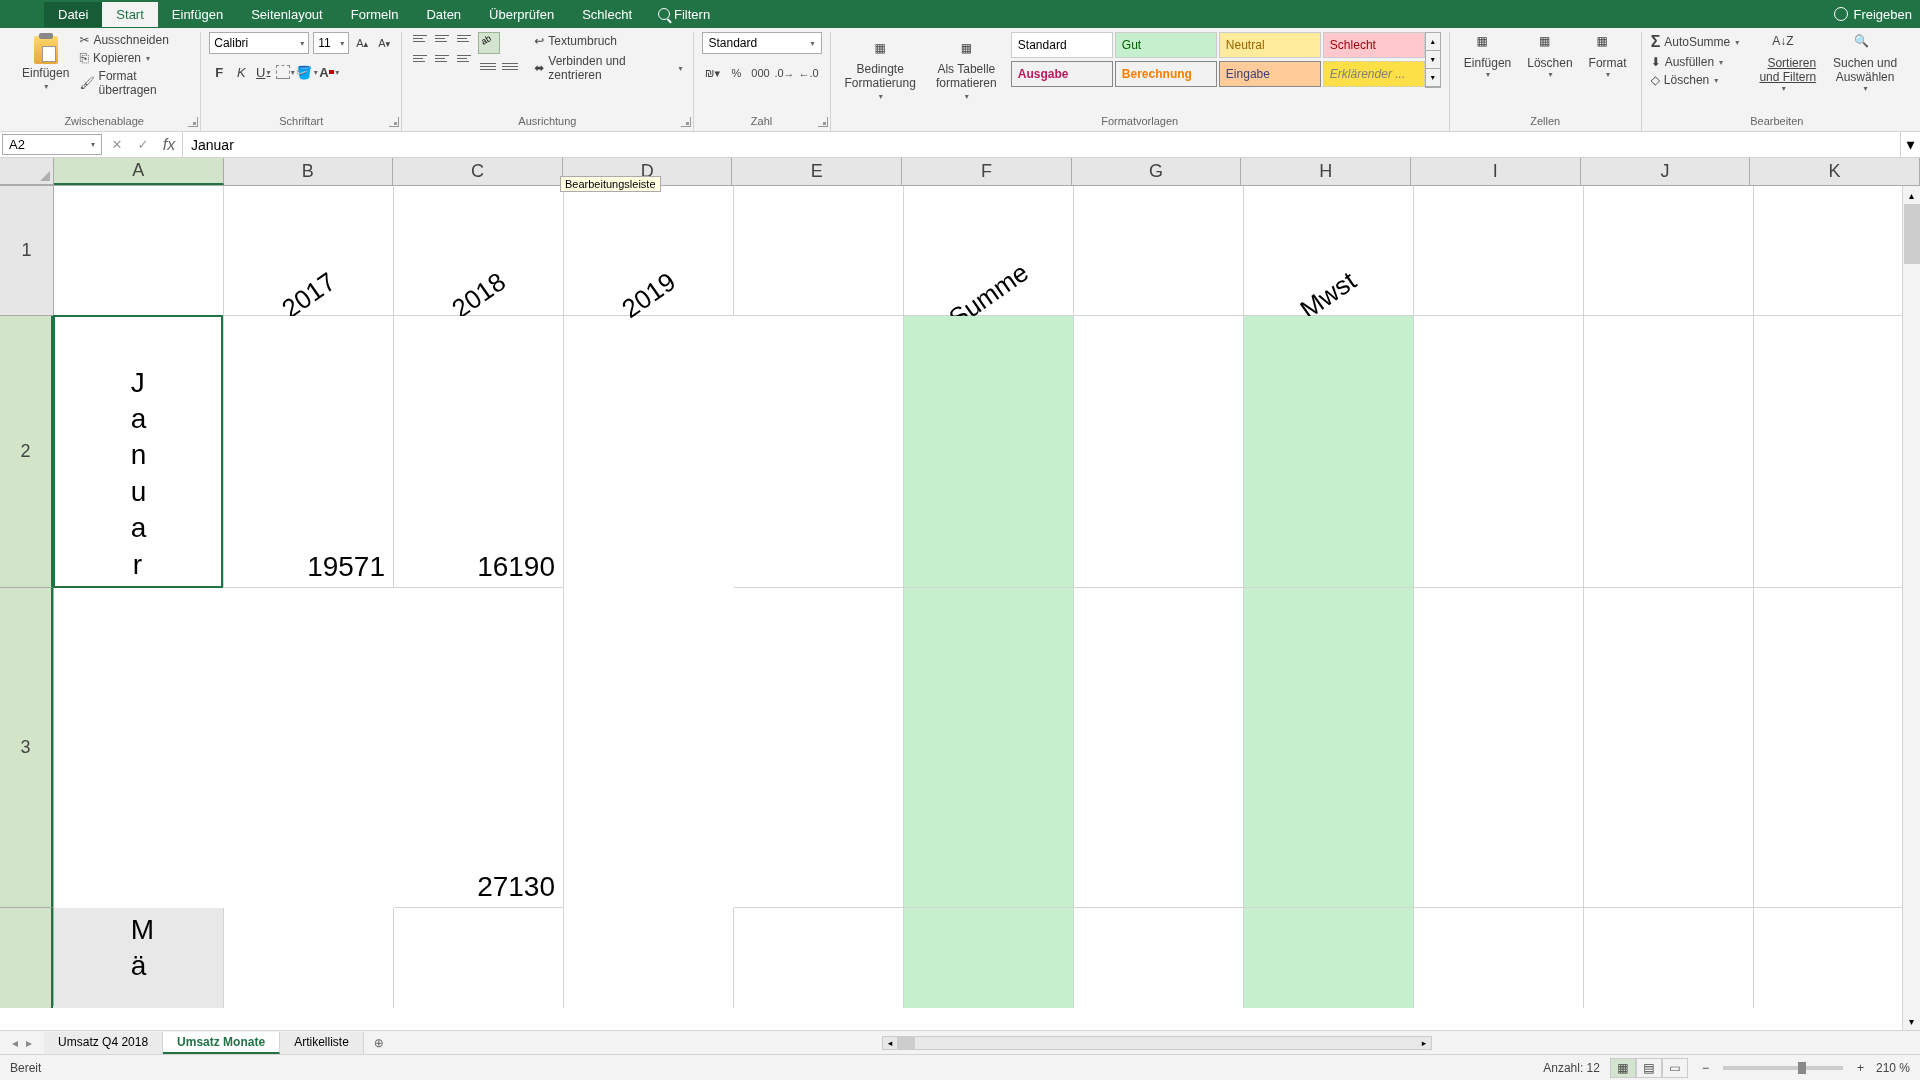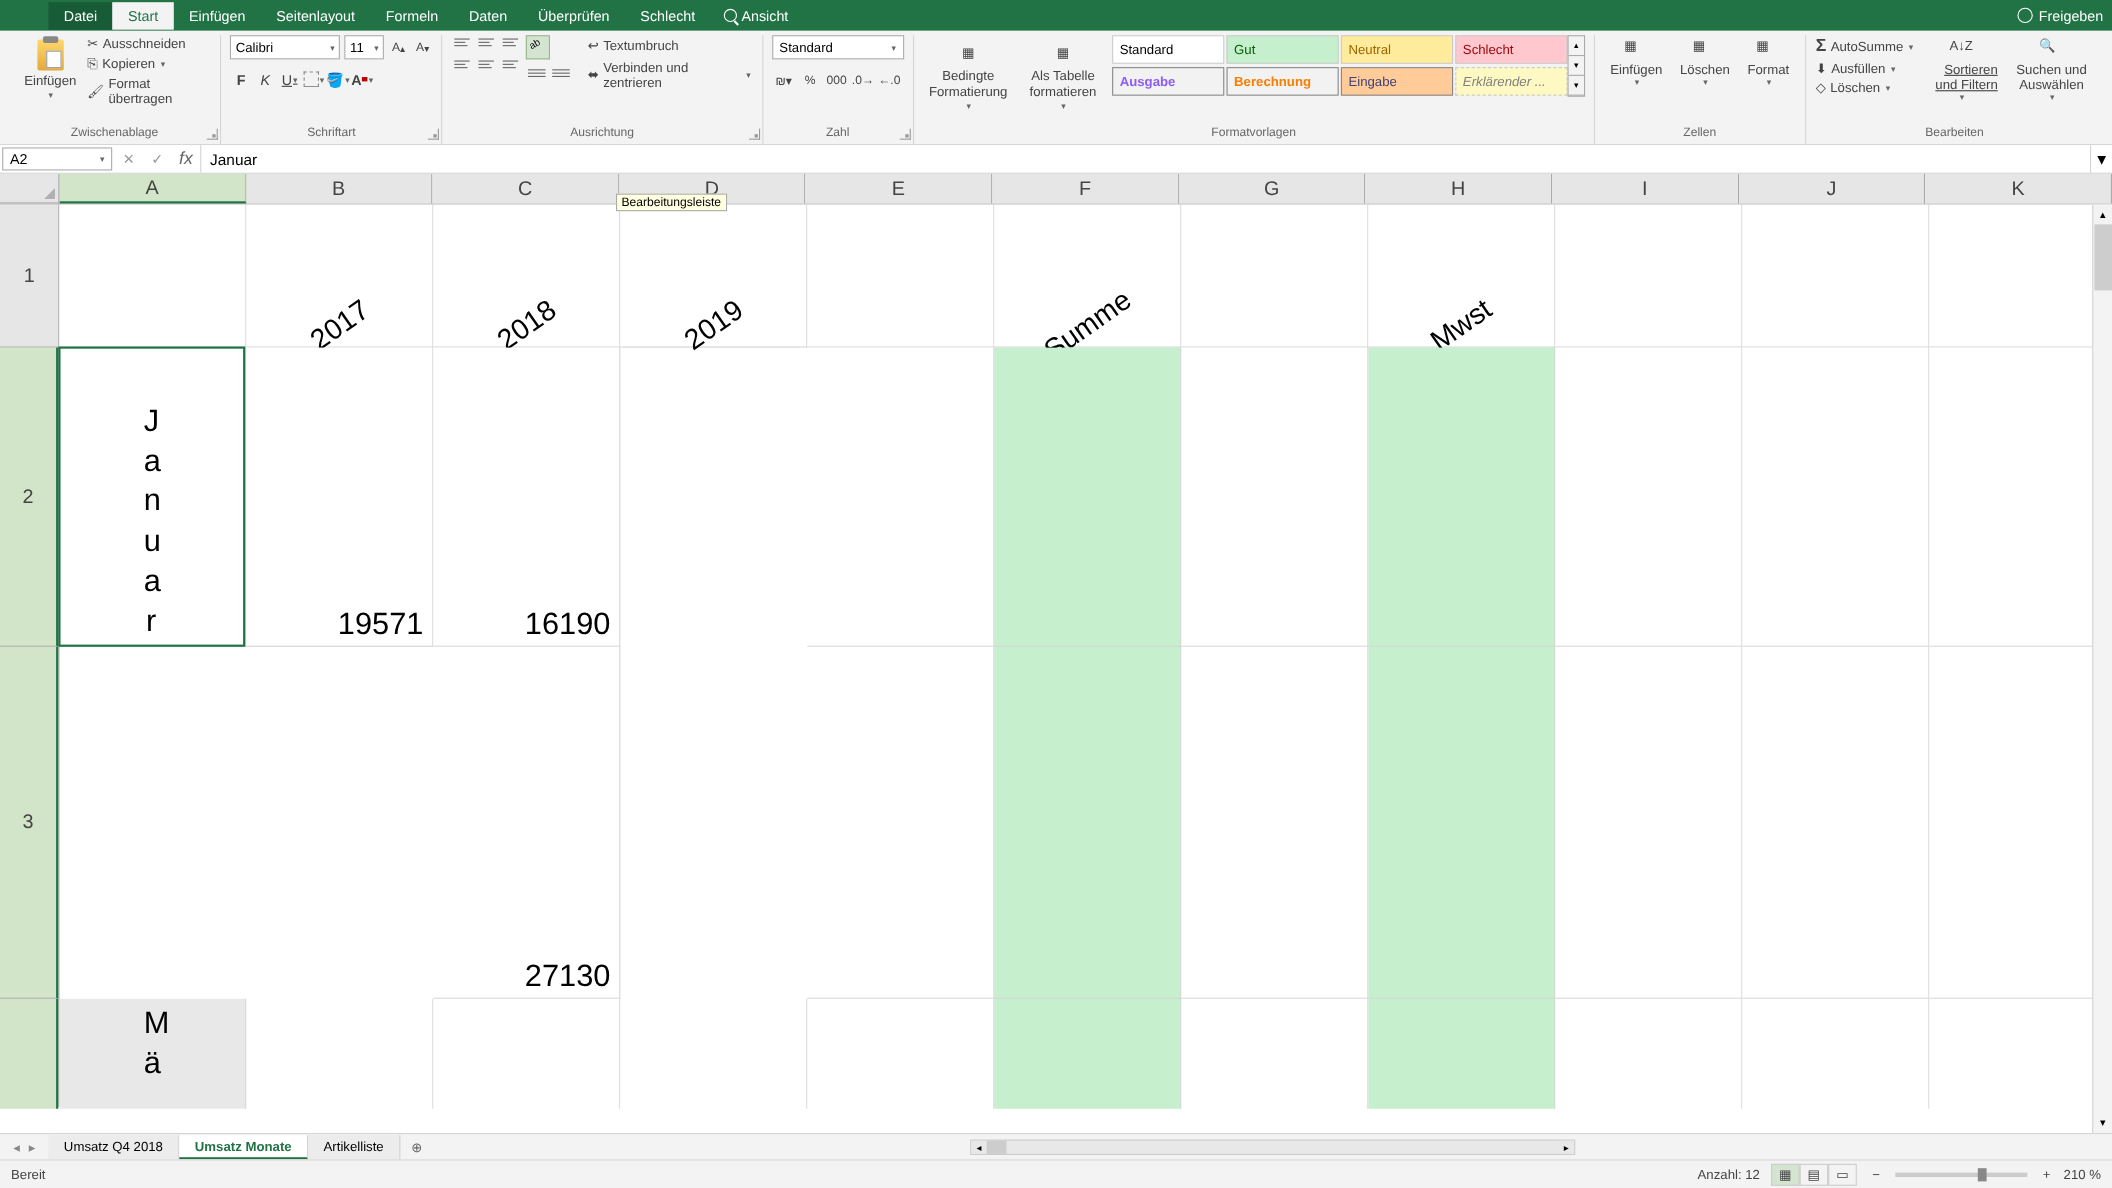--- a/index.html
+++ b/index.html
@@ -67,24 +67,24 @@
 
 .number-dd { width: 120px; height: 22px; border: 1px solid #ababab; background: #fff; font-size: 12px; padding: 2px 6px; display:flex; justify-content:space-between; align-items:center; margin-bottom: 4px;}
 .num-btns { display: flex; gap: 2px; }
 .num-btn { width: 22px; height: 22px; display:flex;align-items:center;justify-content:center;font-size:11px;cursor:pointer;color:#444;}
 .styles-gallery { display: grid; grid-template-columns: repeat(4, 102px); gap: 2px; }
 .style-cell { height: 26px; border: 1px solid #ccc; font-size: 12px; padding: 3px 6px; display:flex;align-items:center; cursor:pointer;}
 .style-standard { background: #fff; color: #000; }
 .style-gut { background: #c6efce; color: #006100; }
 .style-neutral { background: #ffeb9c; color: #9c6500; }
 .style-schlecht { background: #ffc7ce; color: #9c0006; }
-.style-ausgabe { background: #f2f2f2; color: #8b5cf6; border:1px solid #888; font-weight: bold;}
+.style-ausgabe { background: #f2f2f2; color: #be185d; border:1px solid #888; font-weight: bold;}
 .style-berechnung { background: #f2f2f2; color: #fa7d00; border:1px solid #888; font-weight:bold;}
 .style-eingabe { background: #ffcc99; color: #3f3f76; border:1px solid #888;}
-.style-erklar { background: #fef9c3; color: #7f7f7f; font-style: italic; border: 1px dashed #ccc;}
+.style-erklar { background: #fde047; color: #7f7f7f; font-style: italic; border: 1px dashed #ccc;}
 .gallery-scroll { width: 16px; display:flex;flex-direction:column;border:1px solid #ababab;}
 .gallery-scroll div { height: 18px; display:flex;align-items:center;justify-content:center;font-size:8px;border-bottom:1px solid #ababab;cursor:pointer;}
 
 
 .cells-btn, .edit-btn { display:flex;flex-direction:column;align-items:center;font-size:12px;color:#444;padding:2px 6px;cursor:pointer;}
 .cells-icon { width:22px;height:22px;}
 .edit-list { display:flex;flex-direction:column;gap:2px;font-size:12px;color:#444;}
 .edit-row { display:flex;align-items:center;gap:4px;padding:1px;cursor:pointer;}
 .sigma { font-size: 16px; font-weight: bold; }
 
@@ -156,21 +156,21 @@
     <div class="tab file">Datei</div>
     <div class="tab active">Start</div>
     <div class="tab">Einfügen</div>
     <div class="tab">Seitenlayout</div>
     <div class="tab">Formeln</div>
     <div class="tab">Daten</div>
     <div class="tab">Überprüfen</div>
     <div class="tab">Schlecht</div>
     <div class="search-wrap">
       <div class="search-icon"></div>
-      <span>Ansicht</span>
+      <span>Filtern</span>
     </div>
   </div>
   <div class="spacer"></div>
   <div class="share">
     <div class="share-icon"></div>
     <span>Freigeben</span>
   </div>
 </div>
 
 <div class="ribbon">

